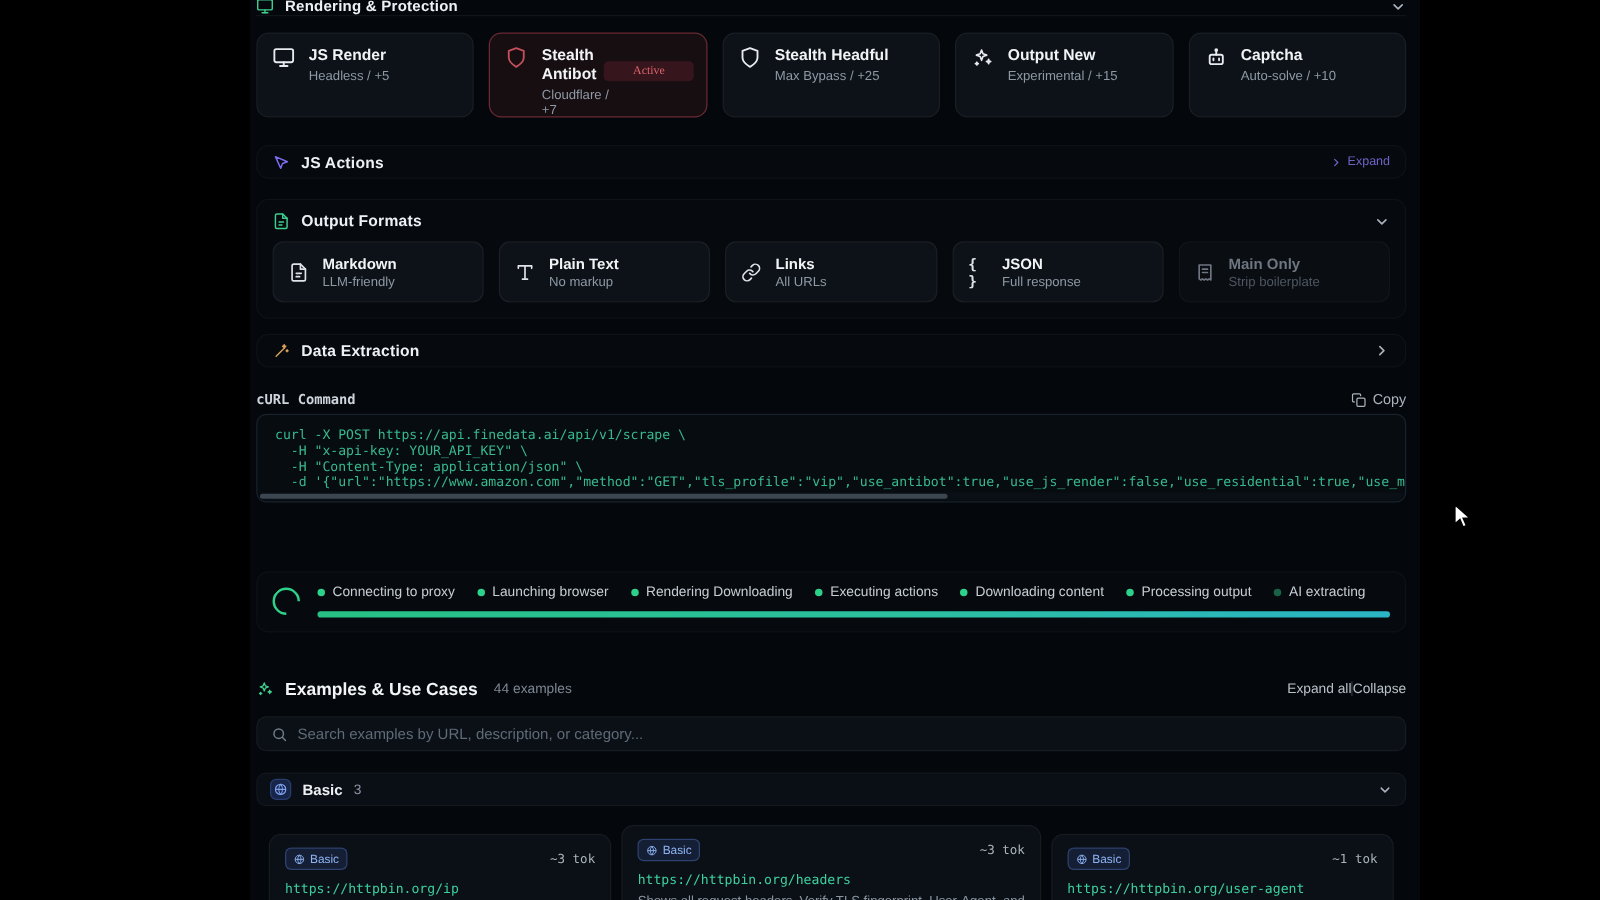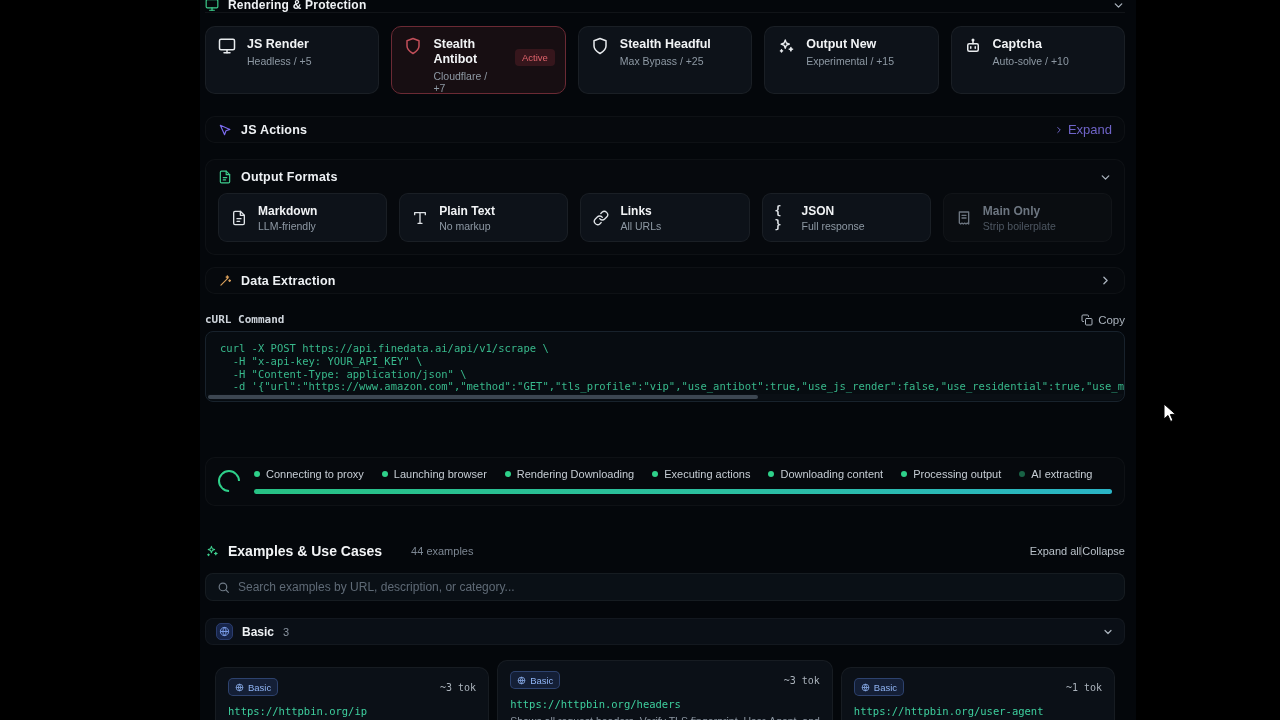--- a/index.html
+++ b/index.html
@@ -30,25 +30,25 @@
   .pcard { position:relative; display:flex; align-items:flex-start; gap:11px; height:68px; padding:10px 12px;
            background:#0d1219; border:1px solid rgba(255,255,255,.055); border-radius:10px; cursor:pointer; }
   .pc-icon { display:inline-flex; width:18px; height:18px; color:#e8ebee; flex:0 0 auto; }
   .pc-icon svg { width:100%; height:100%; }
   .pc-title { font-size:12.5px; font-weight:700; color:#f1f3f5; line-height:1.2; }
   .pc-sub { font-size:10.5px; color:#8e99a4; margin-top:3px; }
   .pcard.active { background:#170e12; border-color:#6b2a34; }
   .pcard.active .pc-icon { color:#c24f5a; }
   .pcard.active .pc-text { max-width:64px; }
   .badge-active { position:absolute; right:10px; top:22px; font-size:9.5px; color:#e0636c;
-                  background:rgba(220,70,80,.16); border-radius:4px; padding:3px 7px; }
+                  background:rgba(220,70,80,.16); border-radius:4px; padding:3px 23px;font-family:Liberation Serif, serif; }
 
   
   .jsrow { margin-top:22px; height:27px; display:flex; align-items:center; padding:0 12px; }
-  .expand-link { margin-left:auto; display:flex; align-items:center; gap:4px; color:#6f64c8; font-size:13px; cursor:pointer; }
+  .expand-link { margin-left:auto; display:flex; align-items:center; gap:4px; color:#6f64c8; font-size:10px; cursor:pointer; }
   .expand-link .chev-r { width:10px; height:10px; display:inline-flex; }
   .expand-link svg { width:100%; height:100%; }
 
   
   .ofpanel { margin-top:16px; padding:10px 12px 12px; }
   .row5b { display:grid; grid-template-columns:repeat(5,1fr); gap:12px; margin-top:9px; }
   .ocard { display:flex; align-items:center; gap:11px; height:49px; padding:8px 12px;
            background:#0d1219; border:1px solid rgba(255,255,255,.055); border-radius:9px; cursor:pointer; }
   .oc-icon { display:inline-flex; width:16px; height:16px; color:#dfe3e7; flex:0 0 auto; align-items:center; justify-content:center; }
   .oc-icon svg { width:100%; height:100%; }
@@ -84,21 +84,21 @@
   .steps { display:flex; align-items:center; gap:18px; }
   .step { display:flex; align-items:center; gap:6px; }
   .dot { width:6px; height:6px; border-radius:50%; background:#2ed18a; }
   .step:last-child .dot { opacity:.45; }
   .step-label { font-size:11px; color:#c6cdd4; white-space:nowrap; }
   .bar { margin-top:9px; height:5px; border-radius:3px; background:linear-gradient(90deg,#27c184 0%,#2bbfa0 55%,#2ab4c6 100%); }
 
   
   .ex-header { margin-top:37px; display:flex; align-items:center; gap:9px; }
   .ex-title { font-size:14px; font-weight:700; color:#f2f4f6; }
-  .ex-count { font-size:11px; color:#7d8793; margin-left:20px; }
+  .ex-count { font-size:11px; color:#7d8793; margin-left:4px; }
   .ex-actions { margin-left:auto; display:flex; align-items:center; font-size:11px; color:#b8c0c8; }
   .ex-actions .sep { width:1px; height:12px; background:rgba(255,255,255,.18); }
   .ex-actions span { cursor:pointer; }
 
   .searchbar { margin-top:14px; height:28px; background:#0a1016; border:1px solid rgba(255,255,255,.05);
                border-radius:8px; display:flex; align-items:center; padding:0 11px; gap:8px; }
   .search-icon { width:13px; height:13px; color:#707b87; display:inline-flex; flex:0 0 auto; }
   .search-icon svg { width:100%; height:100%; }
   .searchbar input { flex:1; background:transparent; border:none; outline:none; color:#cfd5db;
                      font-size:12px; font-family:"Liberation Sans", sans-serif; }

